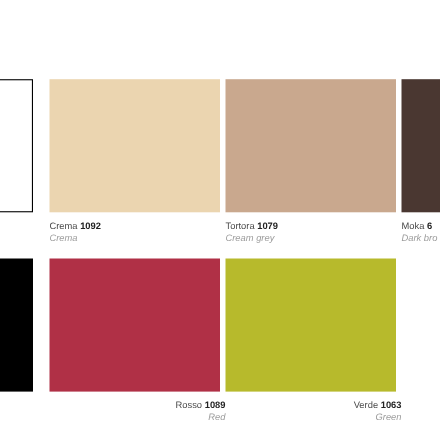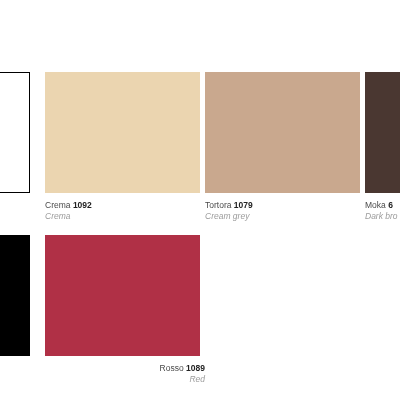--- a/index.html
+++ b/index.html
@@ -141,17 +141,24 @@
       <div class="cell col-0">
         <div class="chip" style="background: rgb(0, 0, 0);"></div>
       </div>
       <div class="cell col-1">
         <div class="chip" style="background: rgb(176, 48, 70);"></div>
         <div class="caption">
           <div class="caption-main">Rosso <span class="code">1089</span></div>
           <div class="caption-sub">Red</div>
         </div>
       </div>
+      <div class="cell col-2">
+        <div class="chip" style="background: rgb(183, 186, 44);"></div>
+        <div class="caption">
+          <div class="caption-main">Verde <span class="code">1063</span></div>
+          <div class="caption-sub">Green</div>
+        </div>
+      </div>
       <div class="cell col-3">
         <div class="chip" style="background: rgb(255, 255, 255);"></div>
       </div>
     </div>
   </div>
 
 </body></html>

